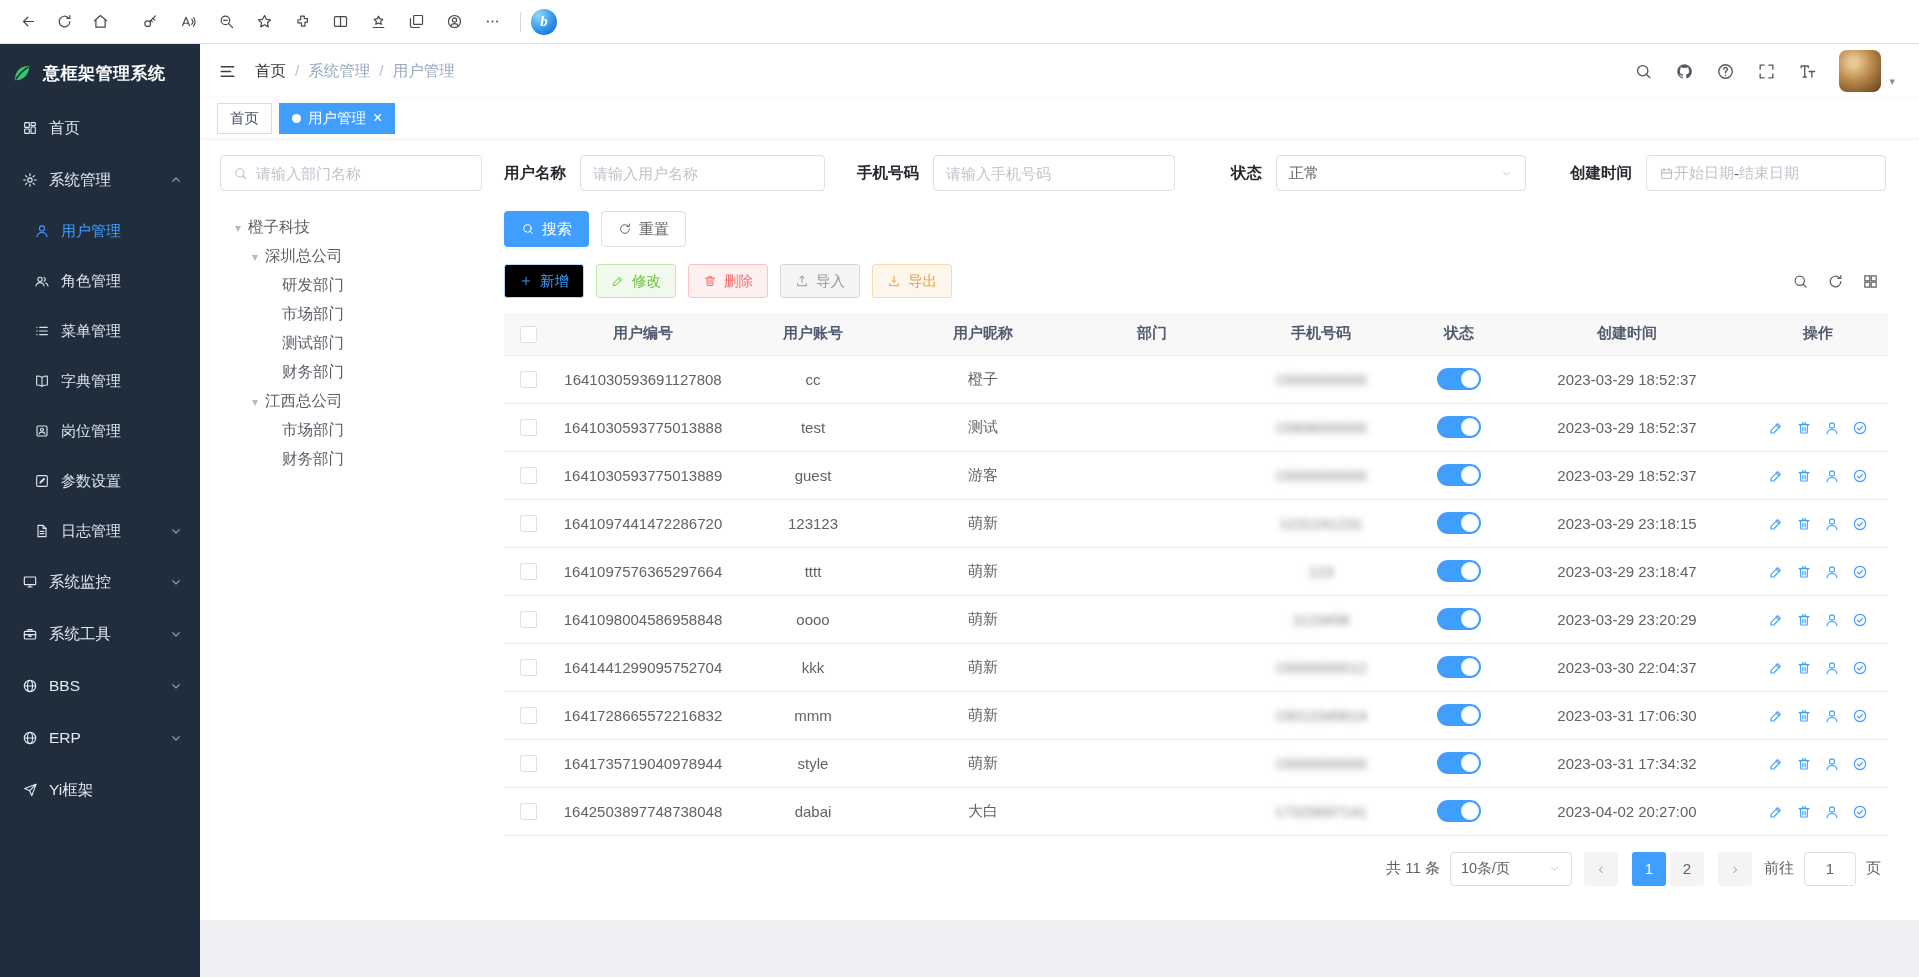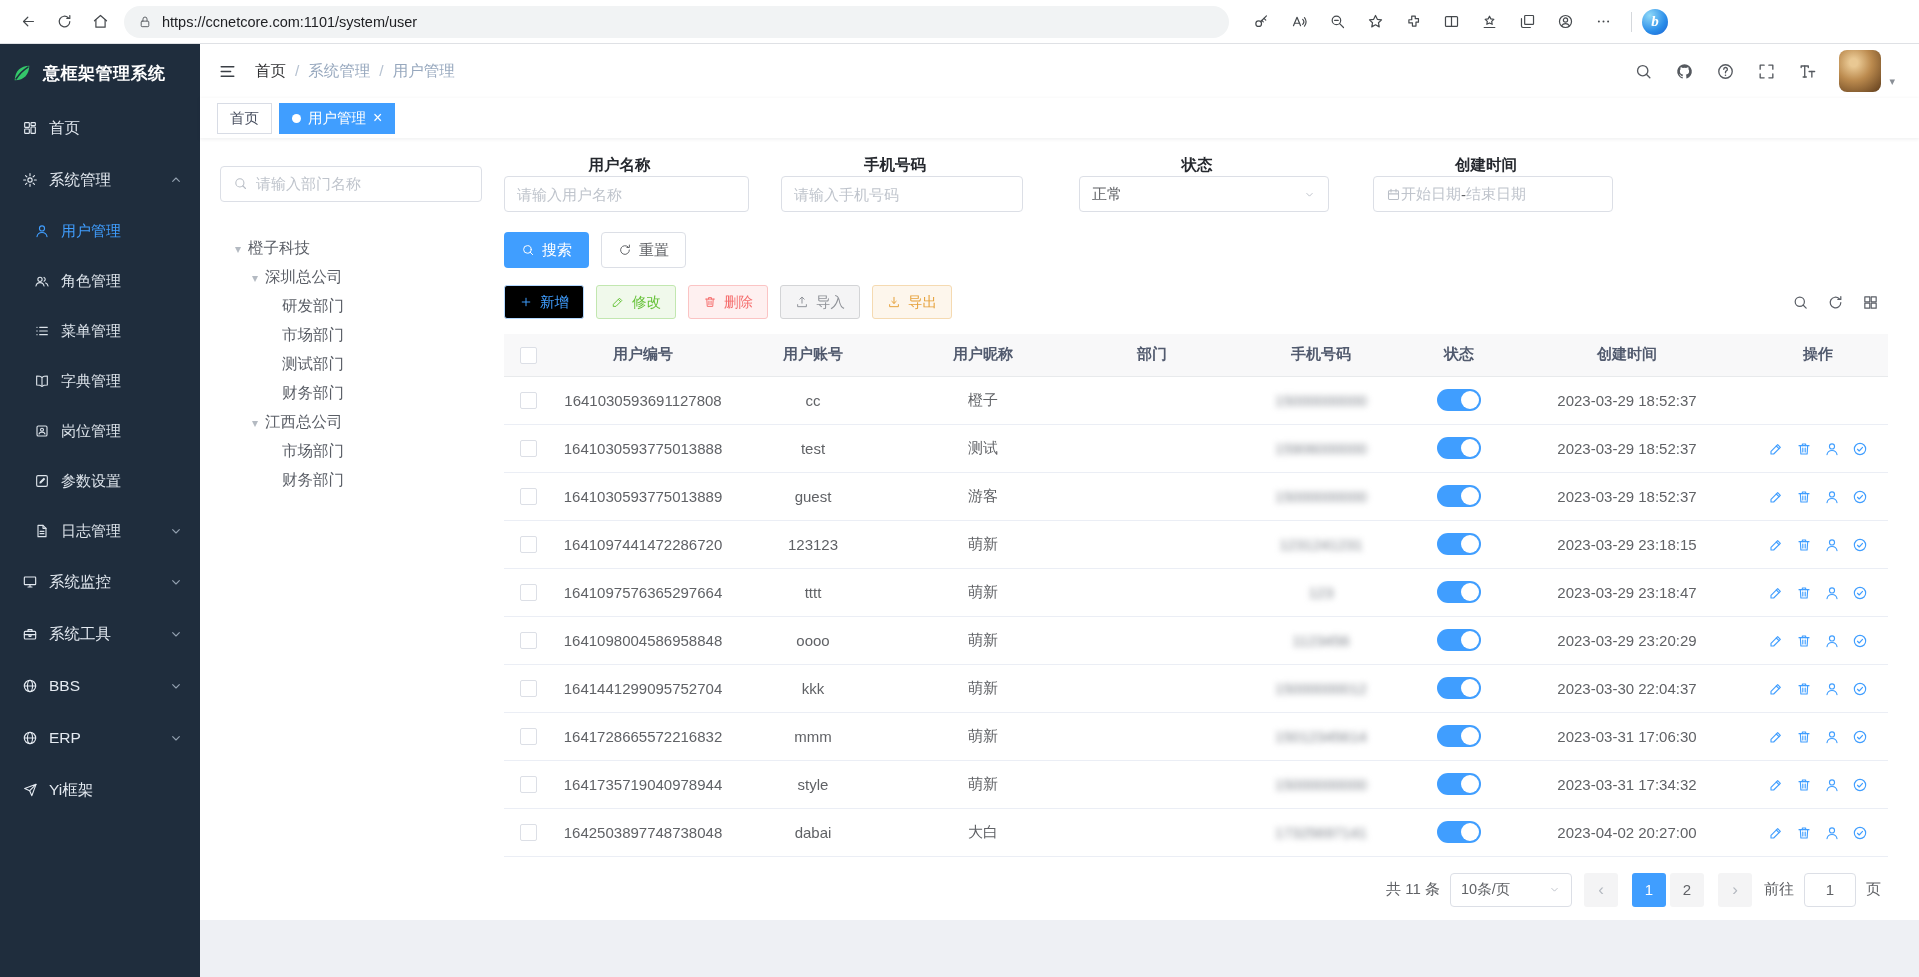--- a/index.html
+++ b/index.html
@@ -50,21 +50,21 @@
   .tab-close { font-size:16px; line-height:1; }
 
   
   .content { background:#fff; height:782px; padding:17px 0 0 20px; }
   .filter-row { display:flex; align-items:center; }
   .input { height:36px; border:1px solid #dcdfe6; border-radius:4px; background:#fff; display:flex; align-items:center; padding:0 12px; gap:8px; }
   .input input { border:none; outline:none; font-size:15px; color:#606266; width:100%; background:transparent; }
   .input input::placeholder { color:#bfc4cc; }
   .dept { width:262px; }
   .in-ic { color:#b9bec6; font-size:15px; display:flex; }
-  .f-item { display:flex; align-items:center;flex-direction:column; }
+  .f-item { display:flex; align-items:center; }
   .f-label { font-size:15.5px; font-weight:bold; color:#25282e; margin-right:14px; white-space:nowrap; }
   .w245 { width:245px; } .w242 { width:242px; }
   .m1 { margin-left:22px; } .m2 { margin-left:32px; } .m3 { margin-left:56px; } .m4 { margin-left:44px; }
   .select { width:250px; height:36px; border:1px solid #dcdfe6; border-radius:4px; display:flex; align-items:center; justify-content:space-between; padding:0 12px; font-size:15px; color:#606266; cursor:pointer; }
   .caret { color:#b9bec6; font-size:13px; display:flex; }
   .daterange { width:240px; height:36px; border:1px solid #dcdfe6; border-radius:4px; display:flex; align-items:center; padding:0 12px; font-size:15px; cursor:pointer; }
   .dr-ph { color:#bfc4cc; }
   .dr-sep { color:#606266; }
 
   .body-row { display:flex; }
@@ -120,29 +120,20 @@
         <path d="M19.5 12a7.5 7.5 0 1 1-2.2-5.3"></path>
         <path d="M19.5 3.5v4.2h-4.2"></path>
       </svg>
     </button>
   <button class="b-btn">
       <svg class="ic" viewBox="0 0 24 24" fill="none" stroke="currentColor" stroke-width="1.7" stroke-linecap="round" stroke-linejoin="round">
         <path d="M3.5 11L12 3.5 20.5 11"></path>
         <path d="M5.5 9.5V20h13V9.5"></path>
       </svg>
     </button>
-  <div class="url-pill">
-    <span class="pill-ic">
-        <svg class="ic" viewBox="0 0 24 24" fill="none" stroke="currentColor" stroke-width="1.7" stroke-linecap="round" stroke-linejoin="round">
-          <rect x="5.5" y="10.5" width="13" height="9.5" rx="1.5"></rect>
-          <path d="M8.5 10.5V7a3.5 3.5 0 0 1 7 0v3.5"></path>
-        </svg>
-      </span>
-    <span class="url-text">https://ccnetcore.com:1101/system/user</span>
-  </div>
   <div class="b-right" id="browser-right">
       <button class="b-btn">
         <svg class="ic" viewBox="0 0 24 24" fill="none" stroke="currentColor" stroke-width="1.7" stroke-linecap="round" stroke-linejoin="round">
           <circle cx="8" cy="15" r="4"></circle>
           <path d="M11 12l8-8"></path>
           <path d="M15.5 7.5l2.5 2.5"></path>
           <path d="M12.5 10.5l2 2"></path>
         </svg>
       </button>
       <button class="b-btn">

